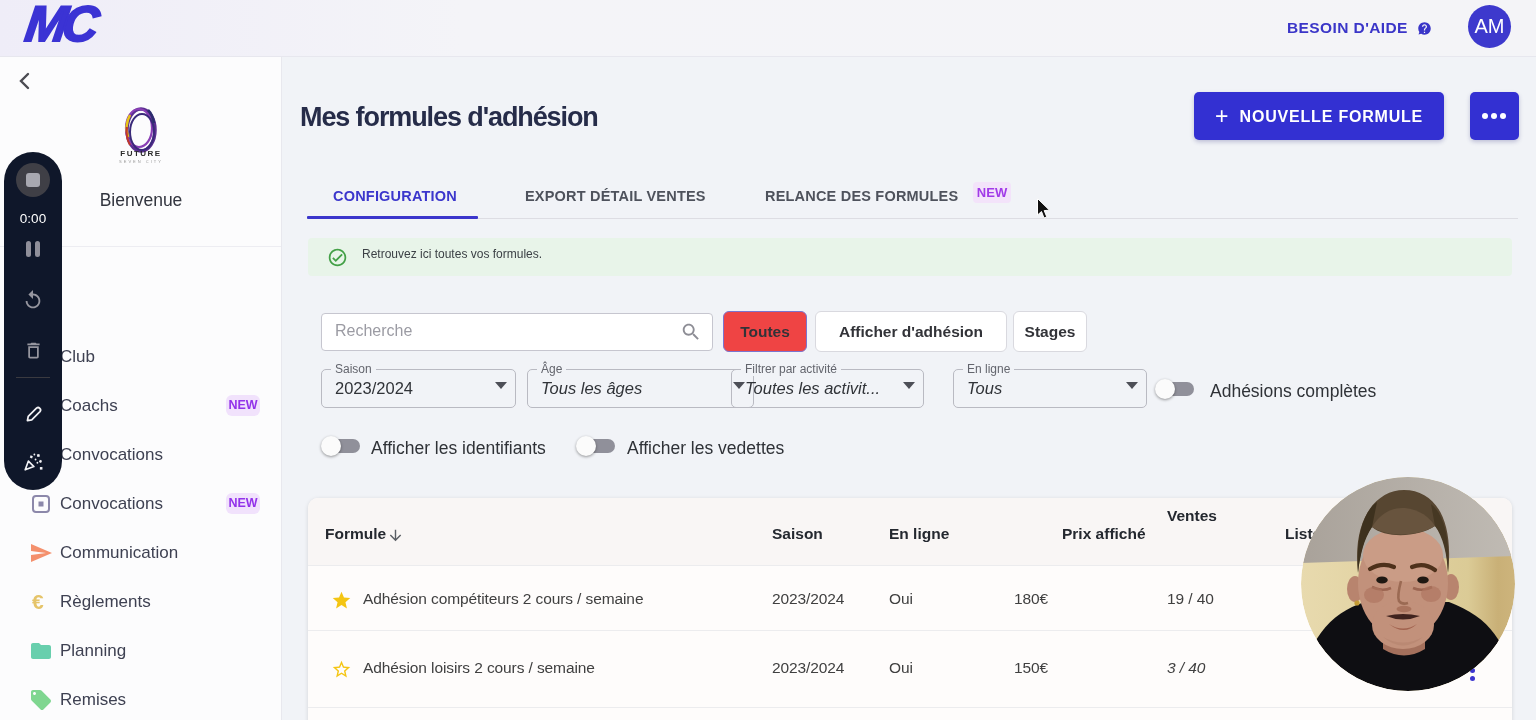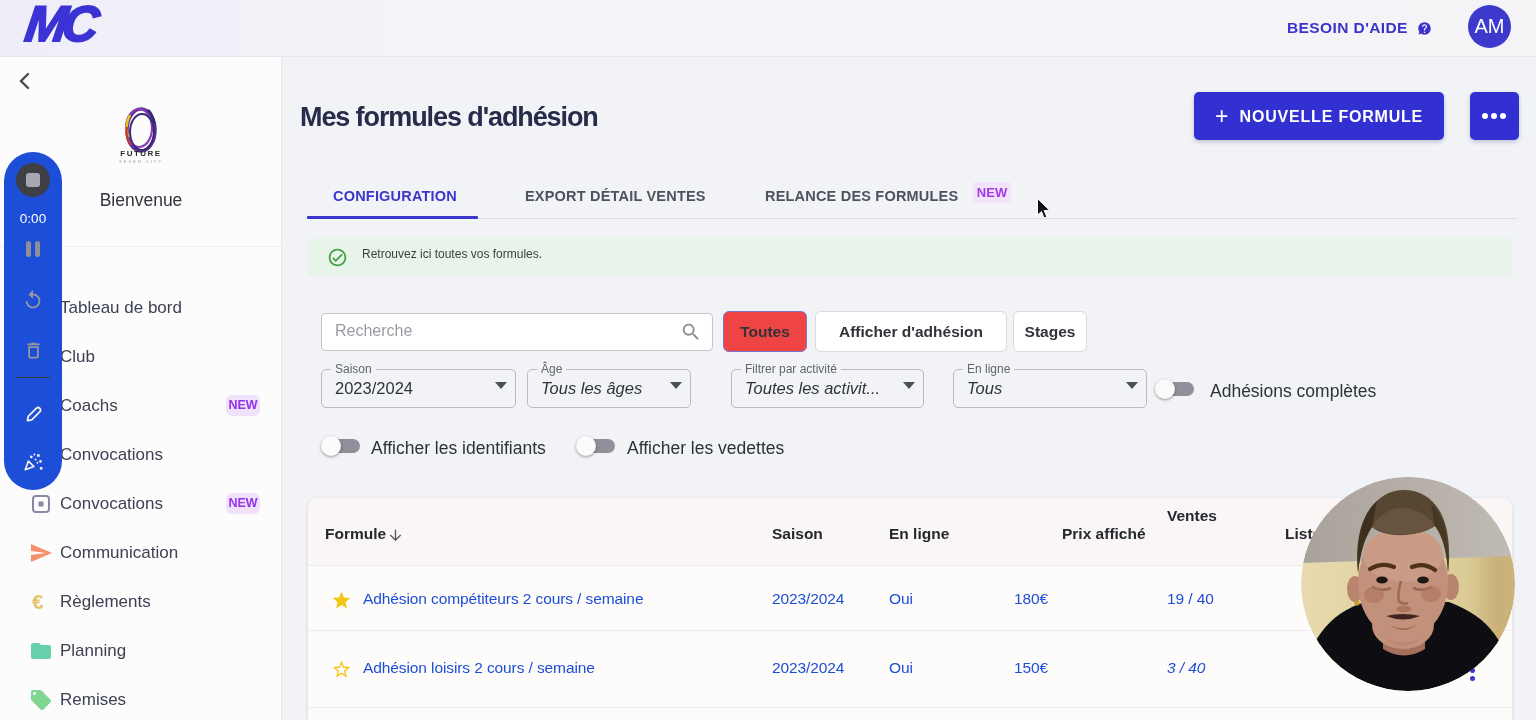--- a/index.html
+++ b/index.html
@@ -19,21 +19,21 @@
     #clublogo { left:118px; top:40px; }
   #future { left:0px; top:92px; width:282px; text-align:center; font-size:8px; font-weight:bold; color:#2b2b2b; letter-spacing:1.5px; }
   #futsub { left:0px; top:102px; width:282px; text-align:center; font-size:4px; color:#999; letter-spacing:2px; }
   #bienvenue { left:0; top:133px; width:282px; text-align:center; font-size:17.5px; color:#32353f; }
   #sidediv { left:0; top:189px; width:281px; height:1px; background:#ededf2; }
   .nav { left:60px; width:190px; height:24px; font-size:17px; color:#3e4152; line-height:24px; }
   .navico { left:29px; width:24px; height:24px; }
   .newbadge { left:226px; width:34px; height:21px; background:#f1e2fc; border-radius:6px; color:#9333ea; font-size:12.5px; font-weight:bold; text-align:center; line-height:21px; }
 
   
-  #recbar { left:4px; top:152px; width:58px; height:338px; background:#1d4ed8; border-radius:29px; z-index:40; }
+  #recbar { left:4px; top:152px; width:58px; height:338px; background:#0f172a; border-radius:29px; z-index:40; }
   #recstop { left:12px; top:11px; width:34px; height:34px; border-radius:50%; background:#3f3f46; }
   #recstop div { position:absolute; left:10px; top:10px; width:14px; height:14px; border-radius:3px; background:#a8a8b0; }
   #rectime { left:0; top:59px; width:58px; text-align:center; color:#fff; font-size:13.5px; }
   .pbar { top:89px; width:4.5px; height:16px; border-radius:2.5px; background:#8f8f9a; }
   #recdiv { left:12px; top:225px; width:34px; height:1px; background:#3a3a40; }
 
   
   #main { left:282px; top:57px; width:1254px; height:663px; background:#f1f3f7; }
   #title { left:18px; top:45px; font-size:27px; font-weight:bold; letter-spacing:-1.1px; color:#262c49; }
   #btnnew { left:912px; top:35px; width:250px; height:48px; background:#3330d2; border-radius:5px; color:#fff; font-size:16px; font-weight:bold; letter-spacing:.8px; text-align:center; line-height:48px; box-shadow:0 2px 4px rgba(40,40,120,.25); }
@@ -54,32 +54,32 @@
   #chip1 { left:441px; width:84px; background:#ef4444; border:1px solid #7b74cf; line-height:39px; }
   #chip2 { left:533px; width:192px; background:#fff; border:1px solid #d9d9df; line-height:39px; }
   #chip3 { left:731px; width:74px; background:#fff; border:1px solid #d9d9df; line-height:39px; }
 
   .sel { top:312px; height:39px; border:1px solid #b9bac2; border-radius:5px; background:transparent; }
   .sel .lab { position:absolute; left:9px; top:-8px; font-size:12px; color:#63656d; background:#f1f3f7; padding:0 4px; }
   .sel .val { position:absolute; left:13px; top:9px; font-size:16.5px; color:#303338; }
   .sel .it { font-style:italic; }
   .sel .car { position:absolute; right:8px; top:12px; width:0; height:0; border-left:6px solid transparent; border-right:6px solid transparent; border-top:7px solid #4d4f57; }
   #sel1 { left:39px; width:195px; }
-  #sel2 { left:245px; width:164px; }
+  #sel2 { left:245px; width:227px; }
   #sel3 { left:449px; width:193px; }
   #sel4 { left:671px; width:194px; }
 
   .track { width:34px; height:14px; border-radius:7px; background:#90909a; }
   .thumb { width:20px; height:20px; border-radius:50%; background:#fbfbfb; box-shadow:0 1px 3px rgba(0,0,0,.4); }
   .toglbl { font-size:17.5px; color:#2f3237; }
 
   
   #card { left:26px; top:441px; width:1204px; height:279px; background:#fefcfb; border-radius:10px; box-shadow:0 1px 4px rgba(0,0,0,.13); }
   .th { font-size:15.5px; font-weight:bold; color:#24282f; }
-  .td { font-size:15.5px; color:#1d4ed8; letter-spacing:-0.1px; }
+  .td { font-size:15.5px; color:#404040; letter-spacing:-0.1px; }
   .rowline { left:0; width:1204px; height:1px; background:#ececee; }
 
   
   #cam { left:1301px; top:477px; width:214px; height:214px; border-radius:50%; z-index:50; overflow:hidden; }
 
   #cursor { left:1036px; top:198px; z-index:60; }
 </style>
 </head>
 <body>
 
@@ -102,21 +102,20 @@
 <ellipse cx="24" cy="35" rx="12" ry="18" stroke="#3a2a7a" stroke-width="2"></ellipse>
 <path d="M10 40 A 14 21 0 0 1 12 18" stroke="#e8c616" stroke-width="2.5"></path>
 <path d="M12 48 A 14 21 0 0 1 9 30" stroke="#c0392b" stroke-width="2"></path>
 <path d="M30 13 A 14 21 0 0 1 36 26" stroke="#2c2c6e" stroke-width="2.5"></path>
 </g>
       </svg></div>
   <div class="abs" id="future">FUTURE</div>
   <div class="abs" id="futsub">SEVEN CITY</div>
   <div class="abs" id="bienvenue">Bienvenue</div>
   <div class="abs" id="sidediv"></div>
-  <div class="abs nav" style="top:239px;">Tableau de bord</div>
   <div class="abs nav" style="top:288px;">Club</div>
   <div class="abs nav" style="top:337px;">Coachs</div>
   <div class="abs newbadge" style="top:338px;">NEW</div>
   <div class="abs nav" style="top:386px;">Convocations</div>
   <svg class="abs navico" style="top:435px;" viewBox="0 0 24 24">
       <rect x="4" y="4" width="16" height="16" rx="3" fill="none" stroke="#8c88aa" stroke-width="2"></rect>
       <rect x="9.5" y="9.5" width="5" height="5" fill="#8c88aa"></rect>
     </svg>
   <div class="abs nav" style="top:435px;">Convocations</div>
   <div class="abs newbadge" style="top:436px;">NEW</div>

